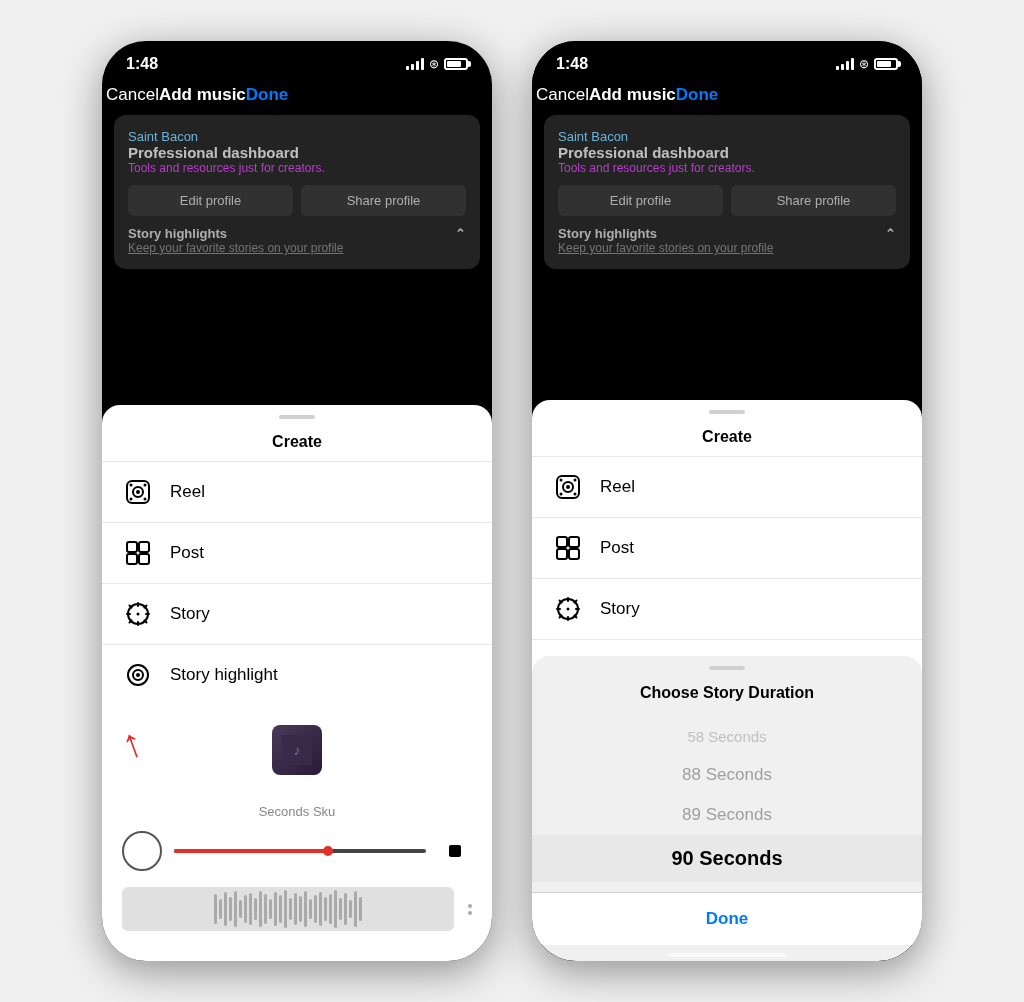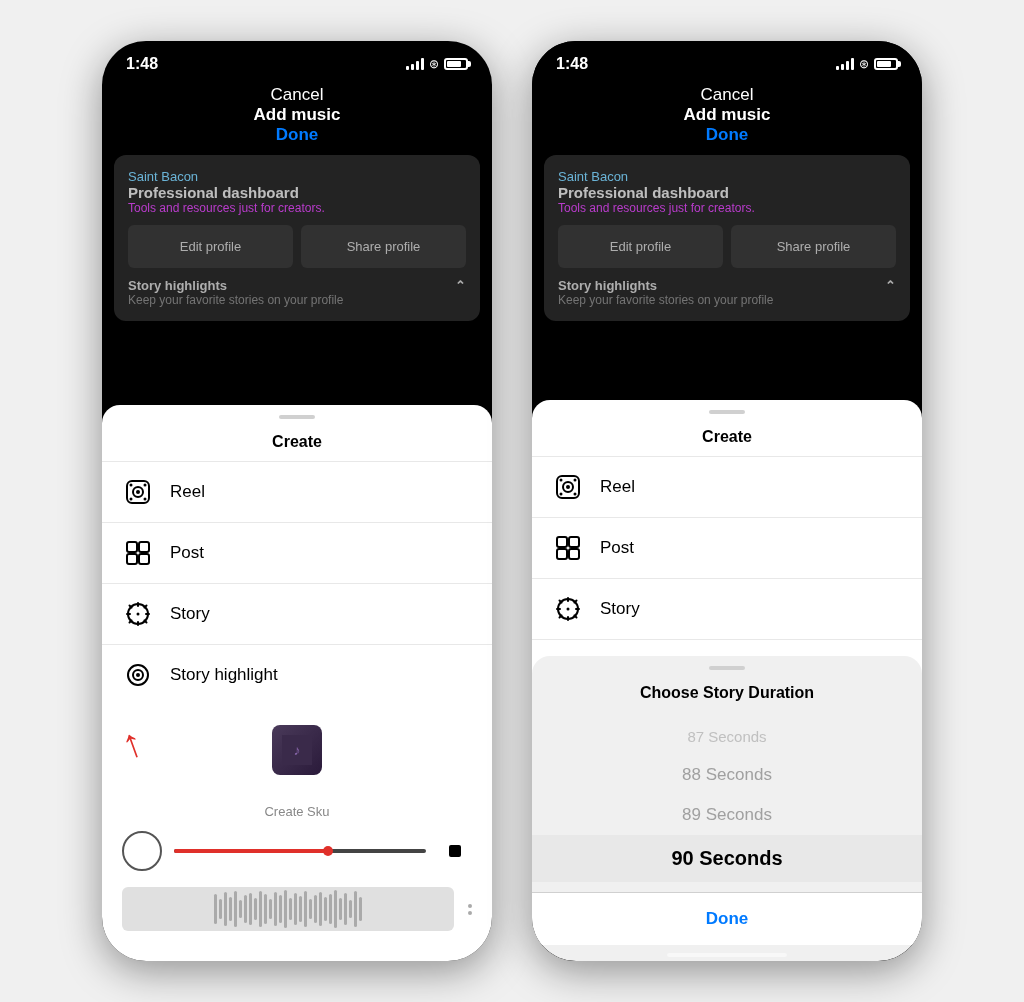--- a/index.html
+++ b/index.html
@@ -84,23 +84,22 @@
       width: 70%;
       background: #fff;
       border-radius: 1px;
     }
 
     
     .nav-bar {
       display: flex;
       justify-content: flex-start;
       align-items: center;
-      padding: 4px 20px 10px;
+      padding: 4px 4px 10px;
       color: #fff;
-      flex-direction: column;
     }
     .nav-cancel {
       color: #fff;
       font-size: 17px;
     }
     .nav-title {
       color: #fff;
       font-size: 17px;
       font-weight: 600;
     }
@@ -134,36 +133,37 @@
     }
     .bg-buttons {
       display: flex;
       gap: 8px;
       margin-bottom: 10px;
     }
     .bg-btn {
       flex: 1;
       background: #3a3a3a;
       border-radius: 6px;
-      padding: 14px 0;
+      padding: 8px 0;
       text-align: center;
       color: #ccc;
       font-size: 13px;
     }
     .bg-story-highlights {
       color: #ccc;
       font-size: 13px;
       font-weight: 600;
       display: flex;
       justify-content: space-between;
       gap: 37px;
     }
     .bg-story-sub {
       color: #888;
       font-size: 12px;
+      text-decoration: underline;
     }
 
     
     .bottom-sheet {
       background: #fff;
       border-radius: 18px 18px 0 0;
       position: absolute;
       bottom: 0;
       left: 0;
       right: 0;
@@ -538,21 +538,21 @@
     <div class="music-area">
       <div class="album-art">
         <div class="album-art-inner">
           <svg width="30" height="30" viewBox="0 0 30 30">
             <rect width="30" height="30" fill="#3a2a4a"></rect>
             <text x="15" y="20" text-anchor="middle" font-size="14" fill="#8866aa">♪</text>
           </svg>
         </div>
       </div>
       <span class="song-title">Your Eyes (feat. Taqiya Zam...</span>
-      <span class="song-artist">Create Sku</span>
+      <span class="song-artist">Seconds Sku</span>
 
       <div class="player-controls">
         <div class="duration-badge">90</div>
         <div class="progress-bar-wrap">
           <div class="progress-fill"></div>
           <div class="progress-dot"></div>
         </div>
         <div class="stop-btn">
           <div class="stop-square"></div>
         </div>
@@ -705,21 +705,21 @@
       </div>
       <span class="sheet-item-label">Story highlight</span>
     </div>
   </div>
 
   <div class="clip-duration-sheet">
     <div class="clip-sheet-handle"></div>
     <div class="clip-sheet-title">Choose Story Duration</div>
 
     <div class="duration-picker">
-      <div class="duration-item faded">87 Seconds</div>
+      <div class="duration-item faded">58 Seconds</div>
       <div class="duration-item">88 Seconds</div>
       <div class="duration-item">89 Seconds</div>
       <div class="duration-item active">90 Seconds</div>
     </div>
 
     <div class="clip-done-btn">Done</div>
     <div class="home-indicator"></div>
   </div>
 </div>
 

